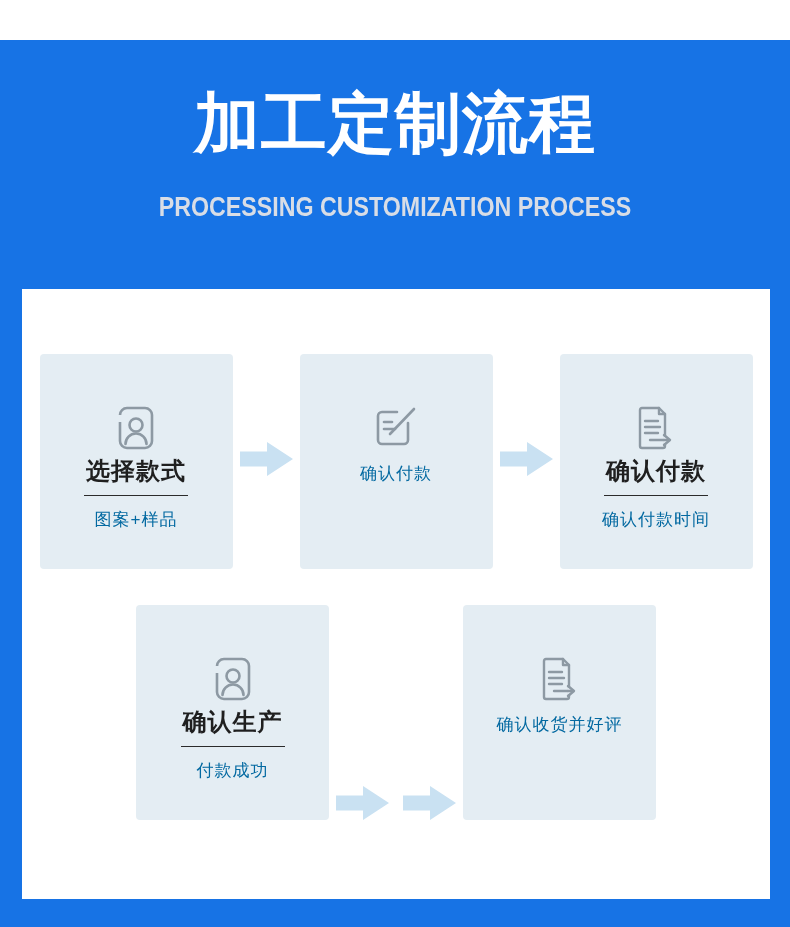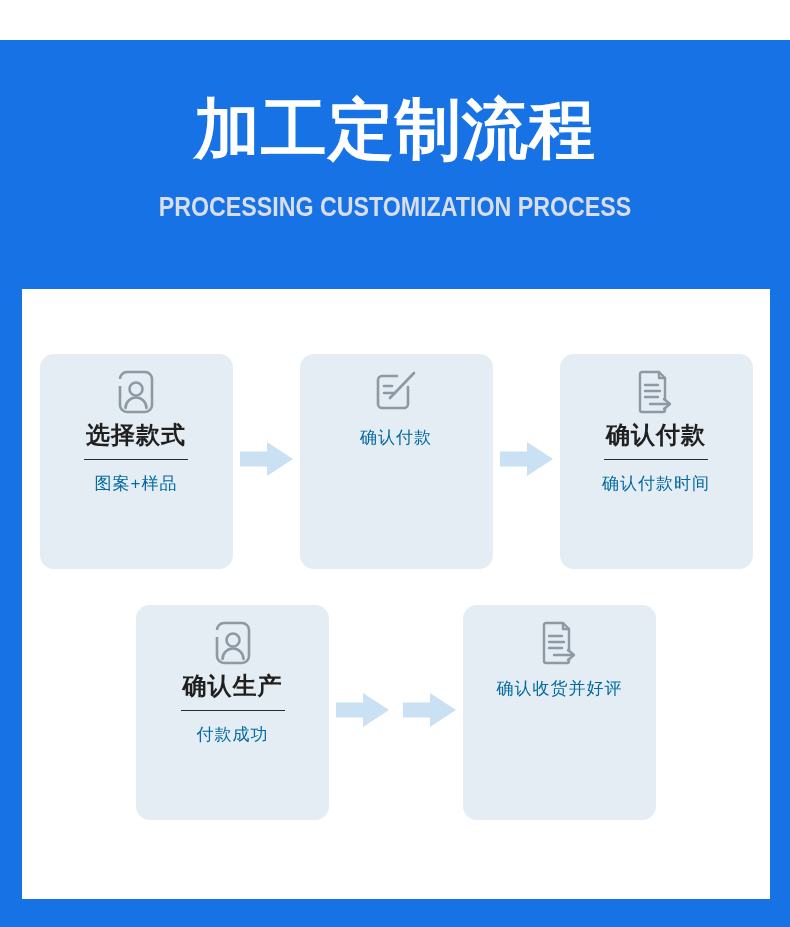--- a/index.html
+++ b/index.html
@@ -8,41 +8,42 @@
     background:#ffffff;font-family:"Liberation Sans",sans-serif;
   }
   .blue-bg{
     position:absolute;left:0;top:40px;width:790px;height:887px;
     background:#1773e5;
   }
   .banner-title{
     position:absolute;left:0;top:90px;width:790px;text-align:center;
     font-size:66px;line-height:78px;font-weight:700;color:#ffffff;
     letter-spacing:1px;
+    font-family:Liberation Mono, monospace;
   }
   .banner-subtitle{
     position:absolute;left:0;top:192px;width:790px;text-align:center;
     font-size:27px;line-height:30px;color:#d8dde6;font-weight:600;
     transform:scaleX(0.86);transform-origin:50% 50%;letter-spacing:0px;
     white-space:nowrap;
   }
   .content-card{
     position:absolute;left:22px;top:289px;width:748px;height:610px;
     background:#ffffff;
   }
   .flow-row{
     position:absolute;left:0;width:748px;display:flex;
     justify-content:center;align-items:flex-start;
   }
   .row-1{top:65px;}
-  .row-2{top:316px;}
+  .row-2{top:316px;align-items:flex-end;}
   .step-card{
-    width:193px;height:215px;background:#e4edf3;border-radius:14px;
+    width:193px;height:215px;background:#e4edf3;border-radius:4px;
     box-sizing:border-box;display:flex;flex-direction:column;align-items:center;
-    padding-top:16px;flex:0 0 auto;
+    padding-top:52px;flex:0 0 auto;
   }
   .arrow-cell{
     width:67px;flex:0 0 auto;display:flex;justify-content:center;
   }
   .arrow-cell svg{margin-top:88px;display:block;}
   .step-icon{height:44px;display:flex;align-items:center;justify-content:center;}
   .step-icon svg{display:block;}
   .step-title{
     margin-top:8px;font-size:24px;line-height:26px;font-weight:600;color:#1f1f1f;
     letter-spacing:1px;padding:0 2px 11px 2px;border-bottom:1px solid #2b2b2b;

